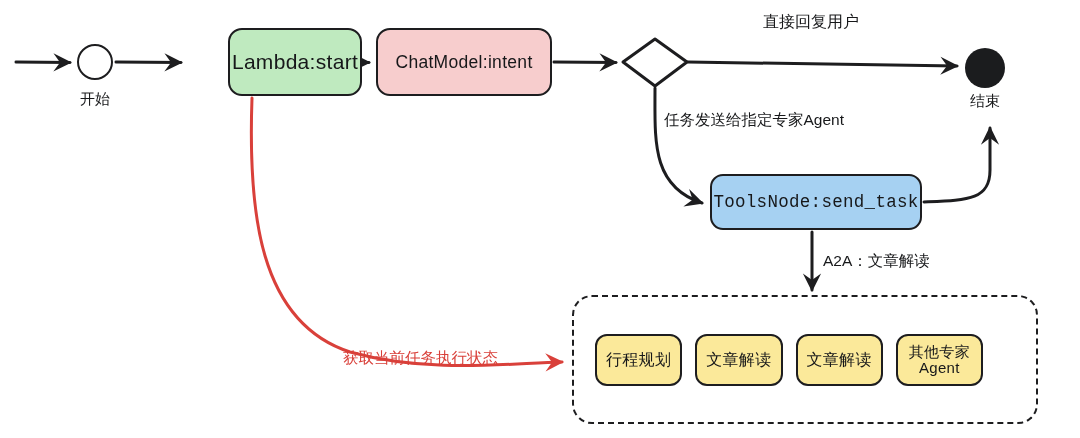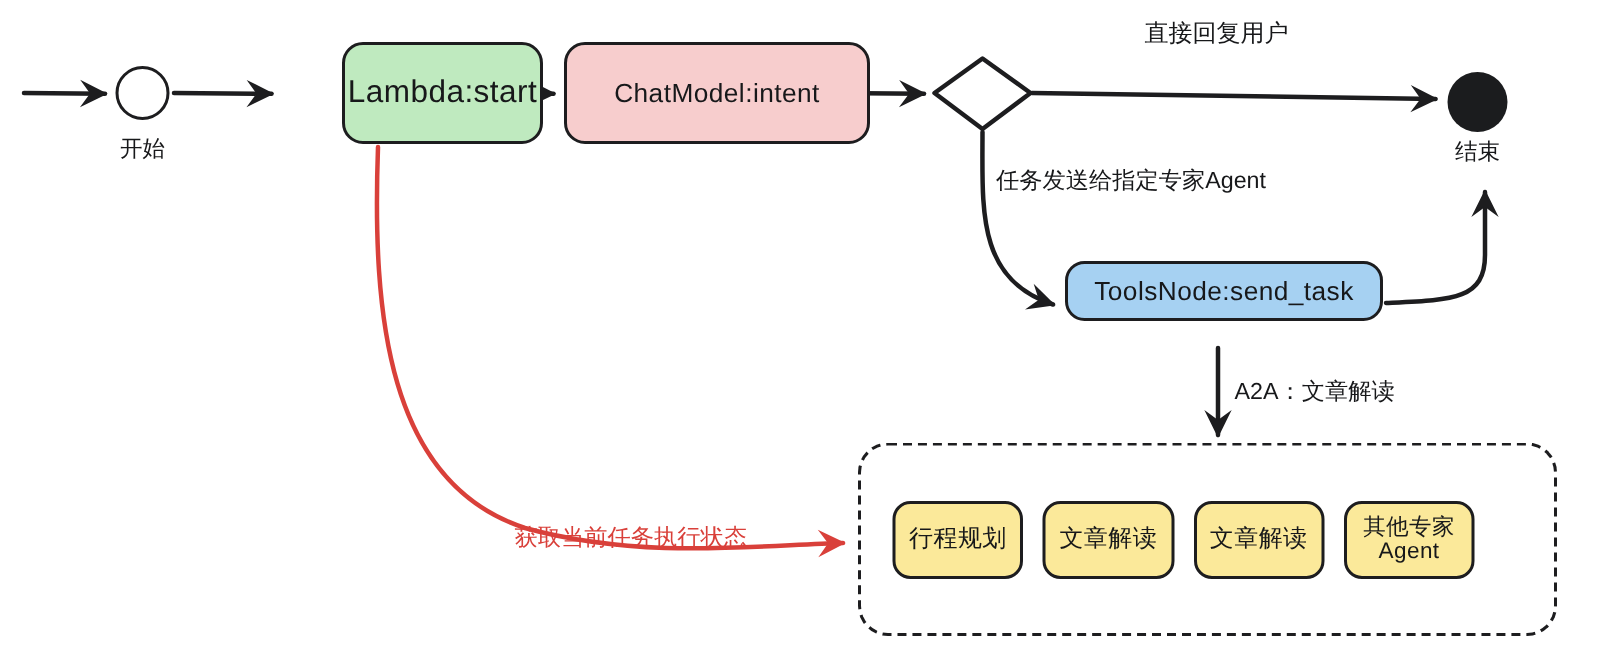--- a/index.html
+++ b/index.html
@@ -38,29 +38,30 @@
     letter-spacing: .3px;
     z-index: 3;
   }
   .node-lambda {
     left: 188px; top: 28px; width: 134px; height: 68px;
     background: #bfeabf;
     font-size: 21px;
     margin-left: 40px;
   }
   .node-chat {
-    left: 376px; top: 28px; width: 204px; height: 68px;
+    left: 376px; top: 28px; width: 176px; height: 68px;
     background: #f7cdcd;
     font-size: 17.5px;
   }
   .node-tools {
-    left: 710px; top: 174px; width: 212px; height: 40px;
+    left: 710px; top: 174px; width: 212px; height: 56px;
     background: #a6d1f2;
     font-size: 17.5px;
     border-radius: 13px;
+    font-family: Liberation Mono, monospace;
   }
   
   .circle-start {
     position: absolute;
     left: 77px; top: 44px;
     width: 36px; height: 36px;
     border: 2.8px solid #1d1d1f;
     border-radius: 50%;
     background: #ffffff;
     box-sizing: border-box;

